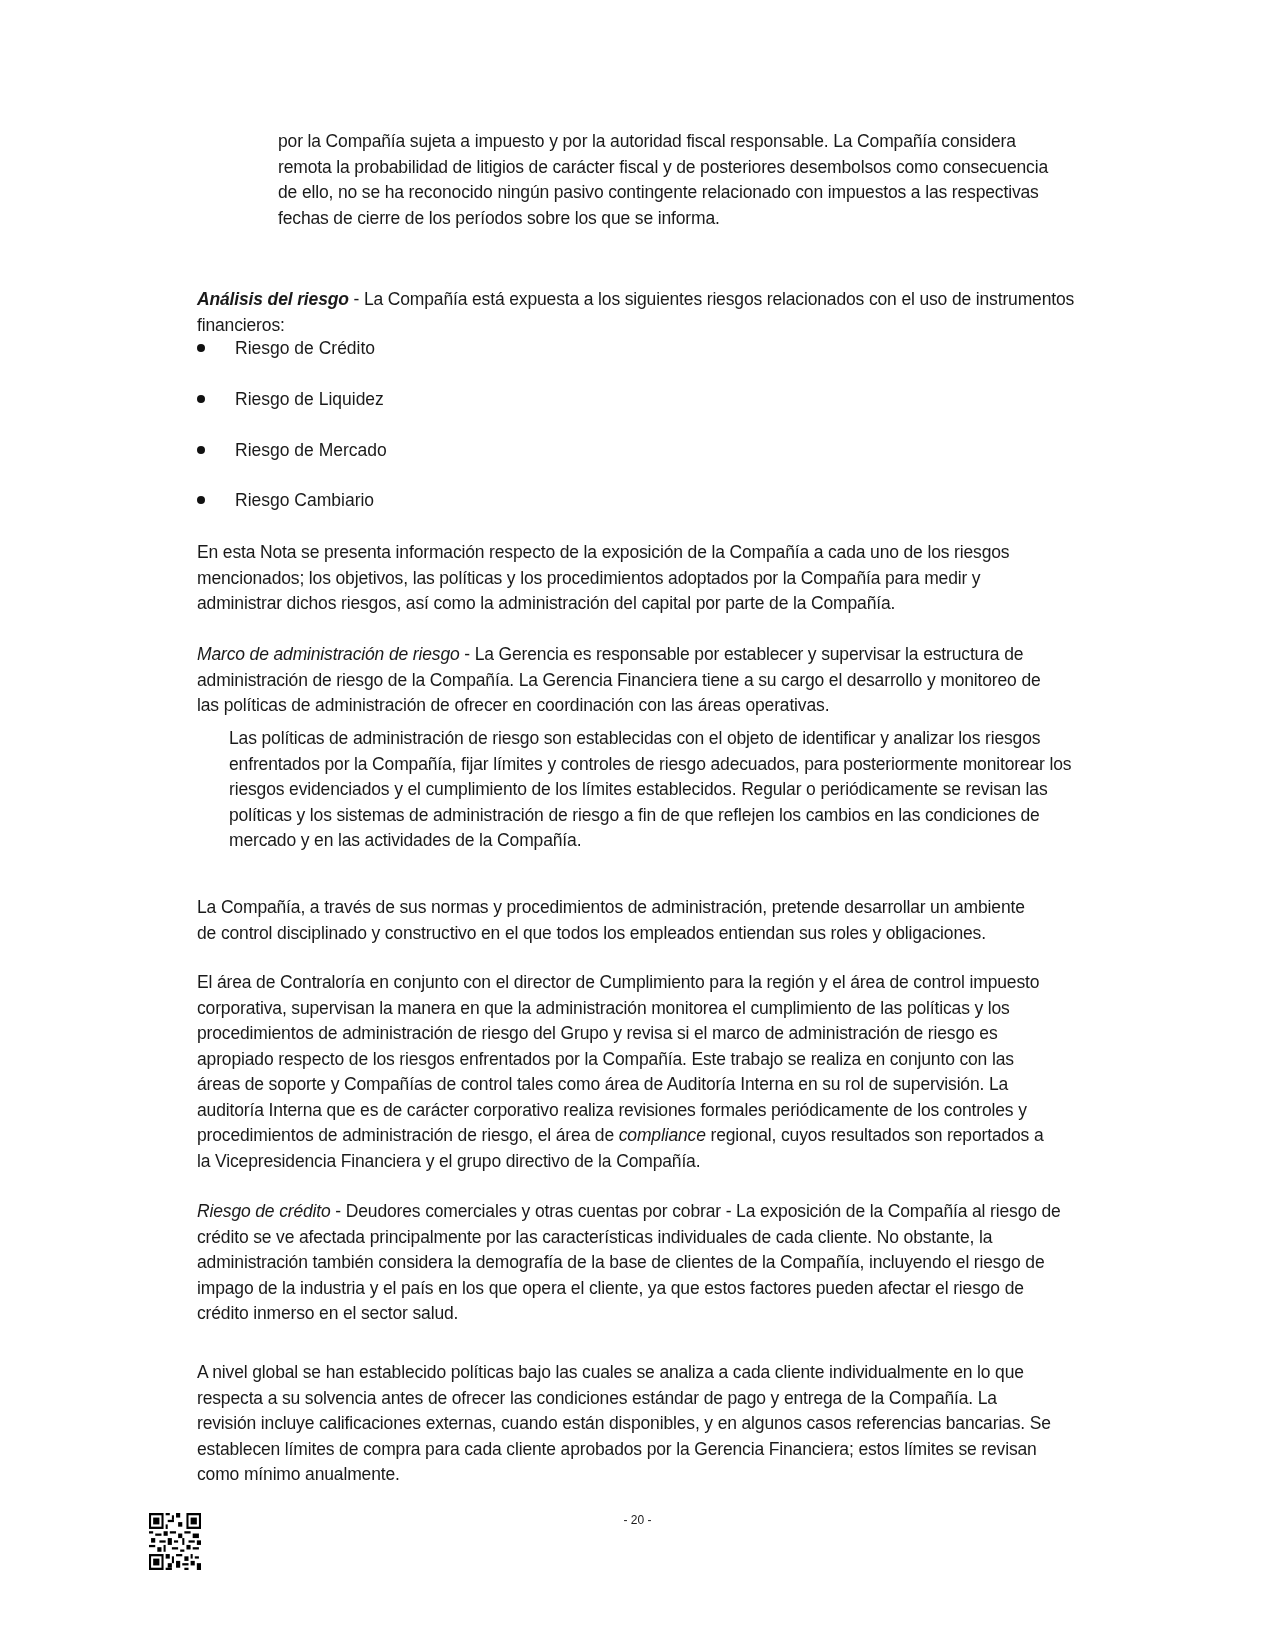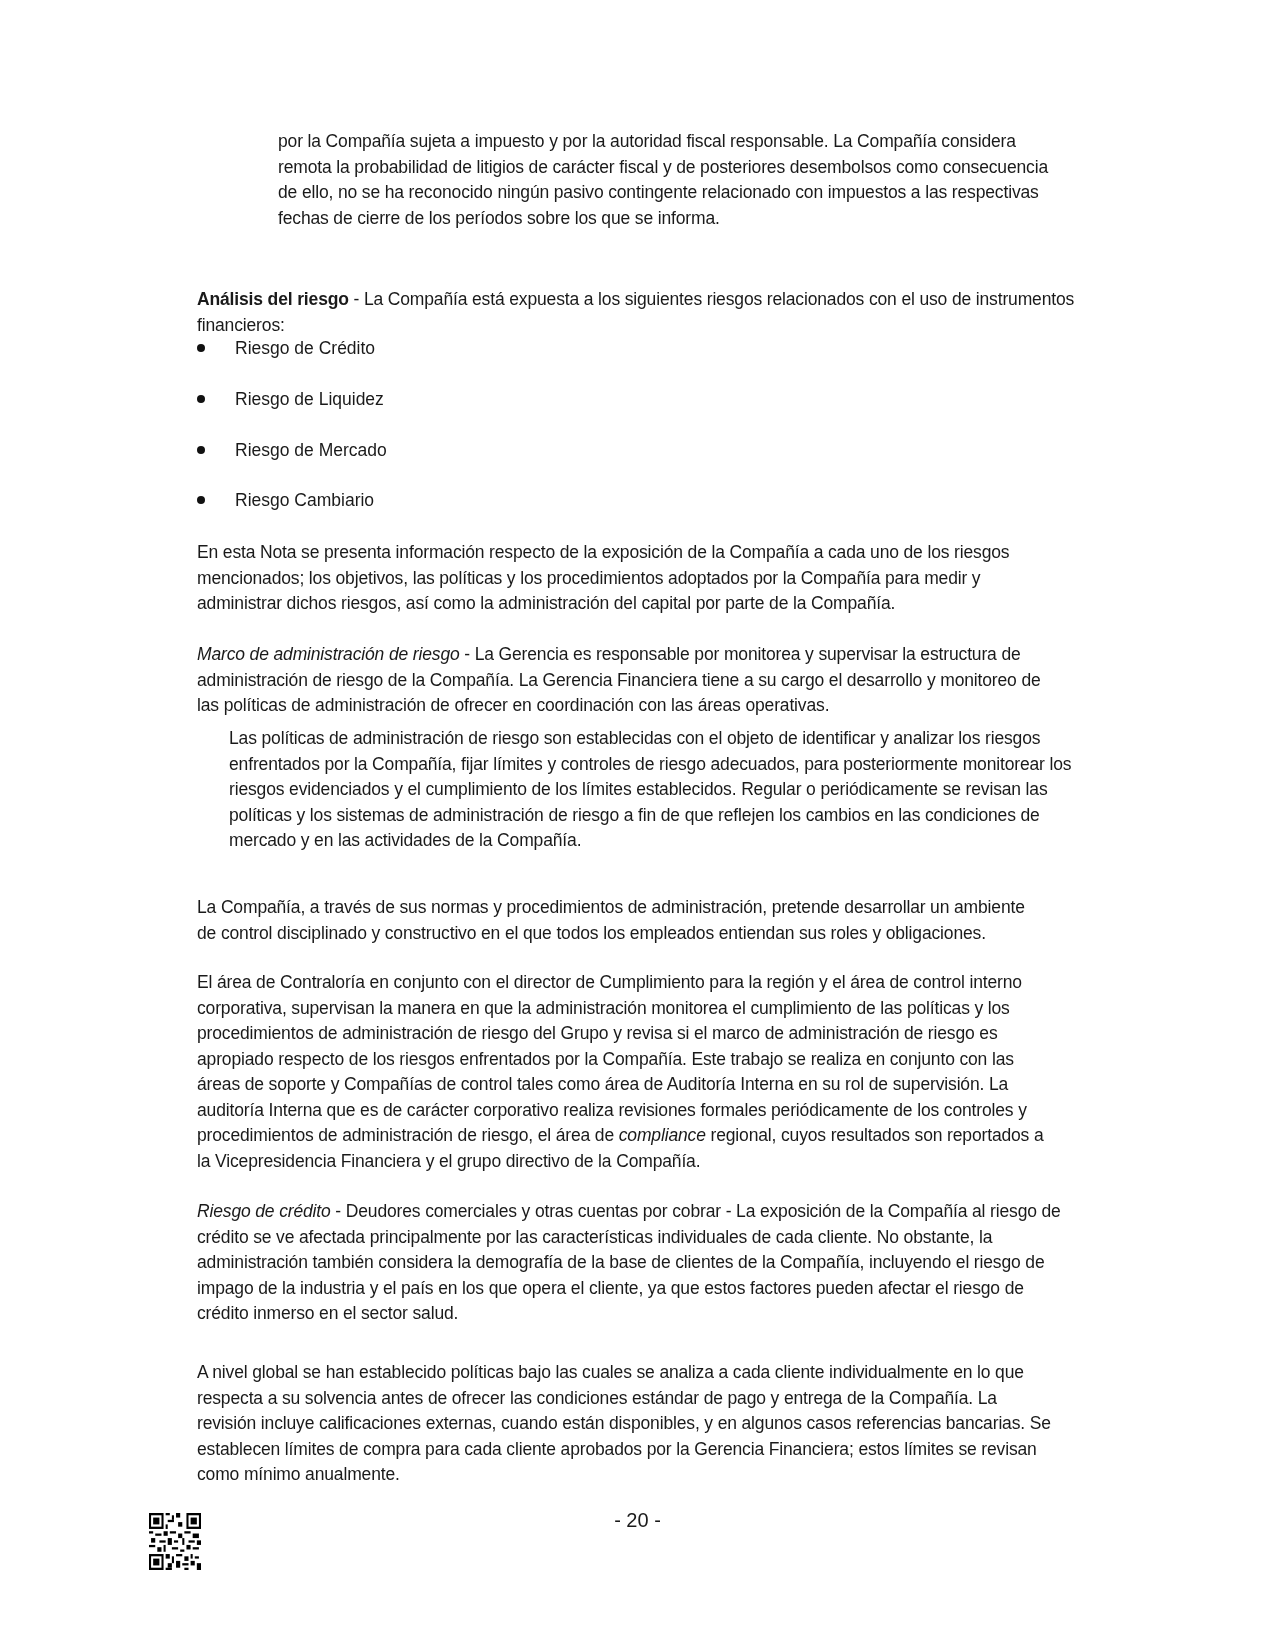--- a/index.html
+++ b/index.html
@@ -6,25 +6,25 @@
     body { width: 1275px; height: 1650px; position: relative; overflow: hidden; }
     .page {
       position: absolute; left: 0; top: 0; width: 1275px; height: 1650px;
       font-family: "Liberation Sans", "DejaVu Sans", sans-serif;
       color: #1a1a1a; font-size: 17.5px; padding-left: 8px;
     }
     .para { position: absolute; left: 197px; width: 930px; }
     .para.indent { left: 278px; width: 850px; }
     .line { display: block; height: 25.5px; line-height: 25.5px; white-space: nowrap; letter-spacing: -0.15px; }
     .it { font-style: italic; margin-top: 12px; }
-    .bi { font-weight: bold; }
+    .bi { font-style: italic; font-weight: bold; }
     .bullet-item { position: absolute; left: 197px; height: 26px; line-height: 26px; white-space: nowrap; }
     .bullet-dot { position: absolute; left: 0; top: 9px; width: 8px; height: 8px; border-radius: 50%; background: #111; }
     .bullet-text { position: absolute; left: 38px; top: 0; }
-    .page-number { position: absolute; left: 0; width: 1275px; top: 1508px; text-align: center; font-size: 20px; line-height: 24px; }
+    .page-number { position: absolute; left: 0; width: 1275px; top: 1508px; text-align: center; font-size: 12px; line-height: 24px; }
     .qr { position: absolute; left: 149px; top: 1513px; width: 52px; height: 57px; }
   </style>
 </head>
 <body>
 
 <div class="page">
 
   <div class="para indent" style="top:129px;">
     <span class="line">por la Compañía sujeta a impuesto y por la autoridad fiscal responsable. La Compañía considera</span>
     <span class="line">remota la probabilidad de litigios de carácter fiscal y de posteriores desembolsos como consecuencia</span>
@@ -56,40 +56,40 @@
     </div>
   </div>
 
   <div class="para" style="top:540px;">
     <span class="line">En esta Nota se presenta información respecto de la exposición de la Compañía a cada uno de los riesgos</span>
     <span class="line">mencionados; los objetivos, las políticas y los procedimientos adoptados por la Compañía para medir y</span>
     <span class="line">administrar dichos riesgos, así como la administración del capital por parte de la Compañía.</span>
   </div>
 
   <div class="para" style="top:642px;">
-    <span class="line"><span class="it">Marco de administración de riesgo</span><span style="white-space:pre;"> - </span><span>La Gerencia es responsable por monitorea y supervisar la estructura de</span></span>
+    <span class="line"><span class="it">Marco de administración de riesgo</span><span style="white-space:pre;"> - </span><span>La Gerencia es responsable por establecer y supervisar la estructura de</span></span>
     <span class="line">administración de riesgo de la Compañía. La Gerencia Financiera tiene a su cargo el desarrollo y monitoreo de</span>
     <span class="line">las políticas de administración de ofrecer en coordinación con las áreas operativas.</span>
   </div>
 
   <div class="para" style="top:726px;margin-left:32px;">
     <span class="line">Las políticas de administración de riesgo son establecidas con el objeto de identificar y analizar los riesgos</span>
     <span class="line">enfrentados por la Compañía, fijar límites y controles de riesgo adecuados, para posteriormente monitorear los</span>
     <span class="line">riesgos evidenciados y el cumplimiento de los límites establecidos. Regular o periódicamente se revisan las</span>
     <span class="line">políticas y los sistemas de administración de riesgo a fin de que reflejen los cambios en las condiciones de</span>
     <span class="line">mercado y en las actividades de la Compañía.</span>
   </div>
 
   <div class="para" style="top:895px;">
     <span class="line">La Compañía, a través de sus normas y procedimientos de administración, pretende desarrollar un ambiente</span>
     <span class="line">de control disciplinado y constructivo en el que todos los empleados entiendan sus roles y obligaciones.</span>
   </div>
 
   <div class="para" style="top:970px;">
-    <span class="line">El área de Contraloría en conjunto con el director de Cumplimiento para la región y el área de control interno</span>
+    <span class="line">El área de Contraloría en conjunto con el director de Cumplimiento para la región y el área de control impuesto</span>
     <span class="line">corporativa, supervisan la manera en que la administración monitorea el cumplimiento de las políticas y los</span>
     <span class="line">procedimientos de administración de riesgo del Grupo y revisa si el marco de administración de riesgo es</span>
     <span class="line">apropiado respecto de los riesgos enfrentados por la Compañía. Este trabajo se realiza en conjunto con las</span>
     <span class="line">áreas de soporte y Compañías de control tales como área de Auditoría Interna en su rol de supervisión. La</span>
     <span class="line">auditoría Interna que es de carácter corporativo realiza revisiones formales periódicamente de los controles y</span>
     <span class="line"><span style="white-space:pre;text-align:center;">procedimientos de administración de riesgo, el área de </span><span class="it">compliance</span><span style="white-space:pre;"> regional, cuyos resultados son reportados a</span></span>
     <span class="line">la Vicepresidencia Financiera y el grupo directivo de la Compañía.</span>
   </div>
 
   <div class="para" style="top:1199px;">

